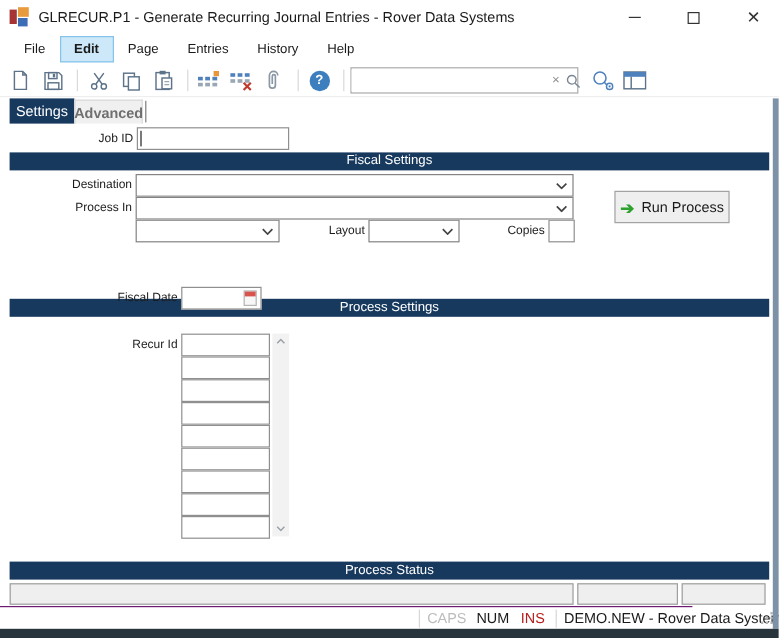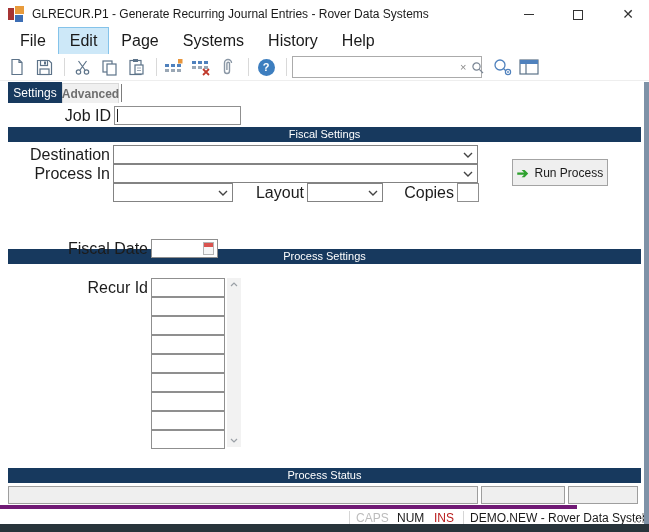--- a/index.html
+++ b/index.html
@@ -17,22 +17,22 @@
   .title-text { left:32px; top:7px; font-size:12px; color:#1a1a1a; white-space:nowrap; }
   .win-btn { top:4px; width:30px; height:20px; text-align:center; line-height:20px;
              font-size:13px; color:#333; cursor:default; }
   .btn-min { left:514px; } .btn-max { left:563px; } .btn-close { left:613px; font-size:14px; }
   .min-glyph { display:inline-block; width:10px; height:1px; background:#333; vertical-align:middle; }
   .max-glyph { display:inline-block; width:10px; height:10px; border:1px solid #333; vertical-align:middle; }
 
   
   .menubar { left:0; top:28px; width:649px; height:26px; display:flex; align-items:center;
              padding-left:8px; background:#fff; }
-  .menu-item { font-size:16px; color:#1a1a1a; padding:4px 11px; border:1px solid transparent; }
-  .menu-item.active { background:#cde8f8; border:1px solid #84c3ea; }
+  .menu-item { font-size:11px; color:#1a1a1a; padding:4px 11px; border:1px solid transparent; }
+  .menu-item.active { background:#cde8f8; border:1px solid #84c3ea;font-weight:bold; }
 
   
   .toolbar { left:0; top:54px; width:649px; height:27px; display:flex; align-items:center;
              padding-left:5px; background:#fff; border-bottom:1px solid #eeeeee; }
   .tb-icon { width:24px; height:20px; display:flex; align-items:center; justify-content:center; margin-right:3px; }
   .tb-sep { width:1px; height:18px; background:#d9d9d9; margin:0 5px; }
   .help-circle { width:17px; height:17px; border-radius:50%; background:#3d7ebf; color:#fff;
                  font-size:11px; font-weight:bold; text-align:center; line-height:17px; }
   .searchbox { width:190px; height:22px; border:1px solid #ababab; background:#fff;
                display:flex; align-items:center; margin-right:8px; }
@@ -47,21 +47,21 @@
   .tab-advanced { left:62px; top:83px; width:57px; height:20px; background:#f0f0f0; color:#6f6f6f;
                   border:1px solid #d9d9d9; border-bottom:none;font-weight:bold; }
   .tab-endline { left:121px; top:84px; width:1px; height:18px; background:#7d7d7d; }
 
   
   .secbar { left:8px; width:633px; height:15px; background:#17395e; color:#fff;
             font-size:11px; text-align:center; line-height:15px; }
   .sec-output { top:127px; } .sec-process { top:203px;margin-top:46px; } .sec-status { top:468px; }
 
   
-  .flabel { position:absolute; font-size:16px; color:#1c1c1c; text-align:right;
+  .flabel { position:absolute; font-size:10px; color:#1c1c1c; text-align:right;
             height:19px; line-height:19px; }
   .tinput { position:absolute; border:1px solid #8f8f8f; background:#fff; height:19px;
             font:12px "Liberation Sans", sans-serif; padding:0 3px; outline:none; }
   .combo  { position:absolute; border:1px solid #838383; background:#fff; height:19px; }
   .combo .val { position:absolute; left:4px; top:2px; font-size:12px; color:#1c1c1c; }
   .combo .chev { position:absolute; right:4px; top:6px; }
   .caret { left:117px; top:109px; width:1px; height:13px; background:#222; }
 
   .run-btn { left:512px; top:159px; width:96px; height:27px; border:1px solid #a3a3a3;
              background:#efefef; display:flex; align-items:center; justify-content:center;
@@ -75,21 +75,21 @@
 
   .recur-input { left:151px; width:74px; }
   .vscroll { left:227px; top:278px; width:14px; height:169px; background:#f2f2f2; }
   .vs-arrow { position:absolute; left:3px; }
   .vs-up { top:4px; } .vs-down { bottom:4px; }
 
   .statfield { position:absolute; top:486px; height:18px; background:#efefef; border:1px solid #9e9e9e; }
   .sf1 { left:8px; width:470px; } .sf2 { left:481px; width:84px; } .sf3 { left:568px; width:70px; }
 
   
-  .statusbar { left:0; top:505px; width:577px; height:19px; background:#fff; border-top:4px solid #701a75; }
+  .statusbar { left:0; top:505px; width:577px; height:19px; background:#fff; border-top:1px solid #701a75; }
   .sb-item { position:absolute; top:2px; font-size:12px; }
   .sb-caps { left:356px; color:#bcbcbc; } .sb-num { left:397px; color:#1a1a1a; }
   .sb-ins { left:434px; color:#b91c1c; }
   .sb-div { position:absolute; top:2px; width:1px; height:15px; background:#d6d6d6; }
   .sb-div1 { left:349px; } .sb-div2 { left:463px; }
   .sb-session { left:470px; color:#1a1a1a; white-space:nowrap; }
   .sb-grip { left:634px; top:4px; }
 
   .bottom-strip { left:0; top:524px; width:649px; height:8px; background:#28343b; }
   .right-edge { left:644px; top:82px; width:5px; height:442px; background:#7e92a7; }
@@ -114,21 +114,21 @@
     <div class="abs win-btn btn-max">
       <span class="max-glyph"></span>
     </div>
     <div class="abs win-btn btn-close">✕</div>
   </div>
 
   <div class="abs menubar">
     <div class="menu-item">File</div>
     <div class="menu-item active">Edit</div>
     <div class="menu-item">Page</div>
-    <div class="menu-item">Systems</div>
+    <div class="menu-item">Entries</div>
     <div class="menu-item">History</div>
     <div class="menu-item">Help</div>
   </div>
 
   <div class="abs toolbar">
     <div class="tb-icon">
       <svg width="16" height="18" viewBox="0 0 16 18">
           <path d="M3 1.5 h7 l3 3 V16.5 H3 Z M10 1.5 v3 h3" fill="none" stroke="#5d7389" stroke-width="1.2"></path>
         </svg>
     </div>

